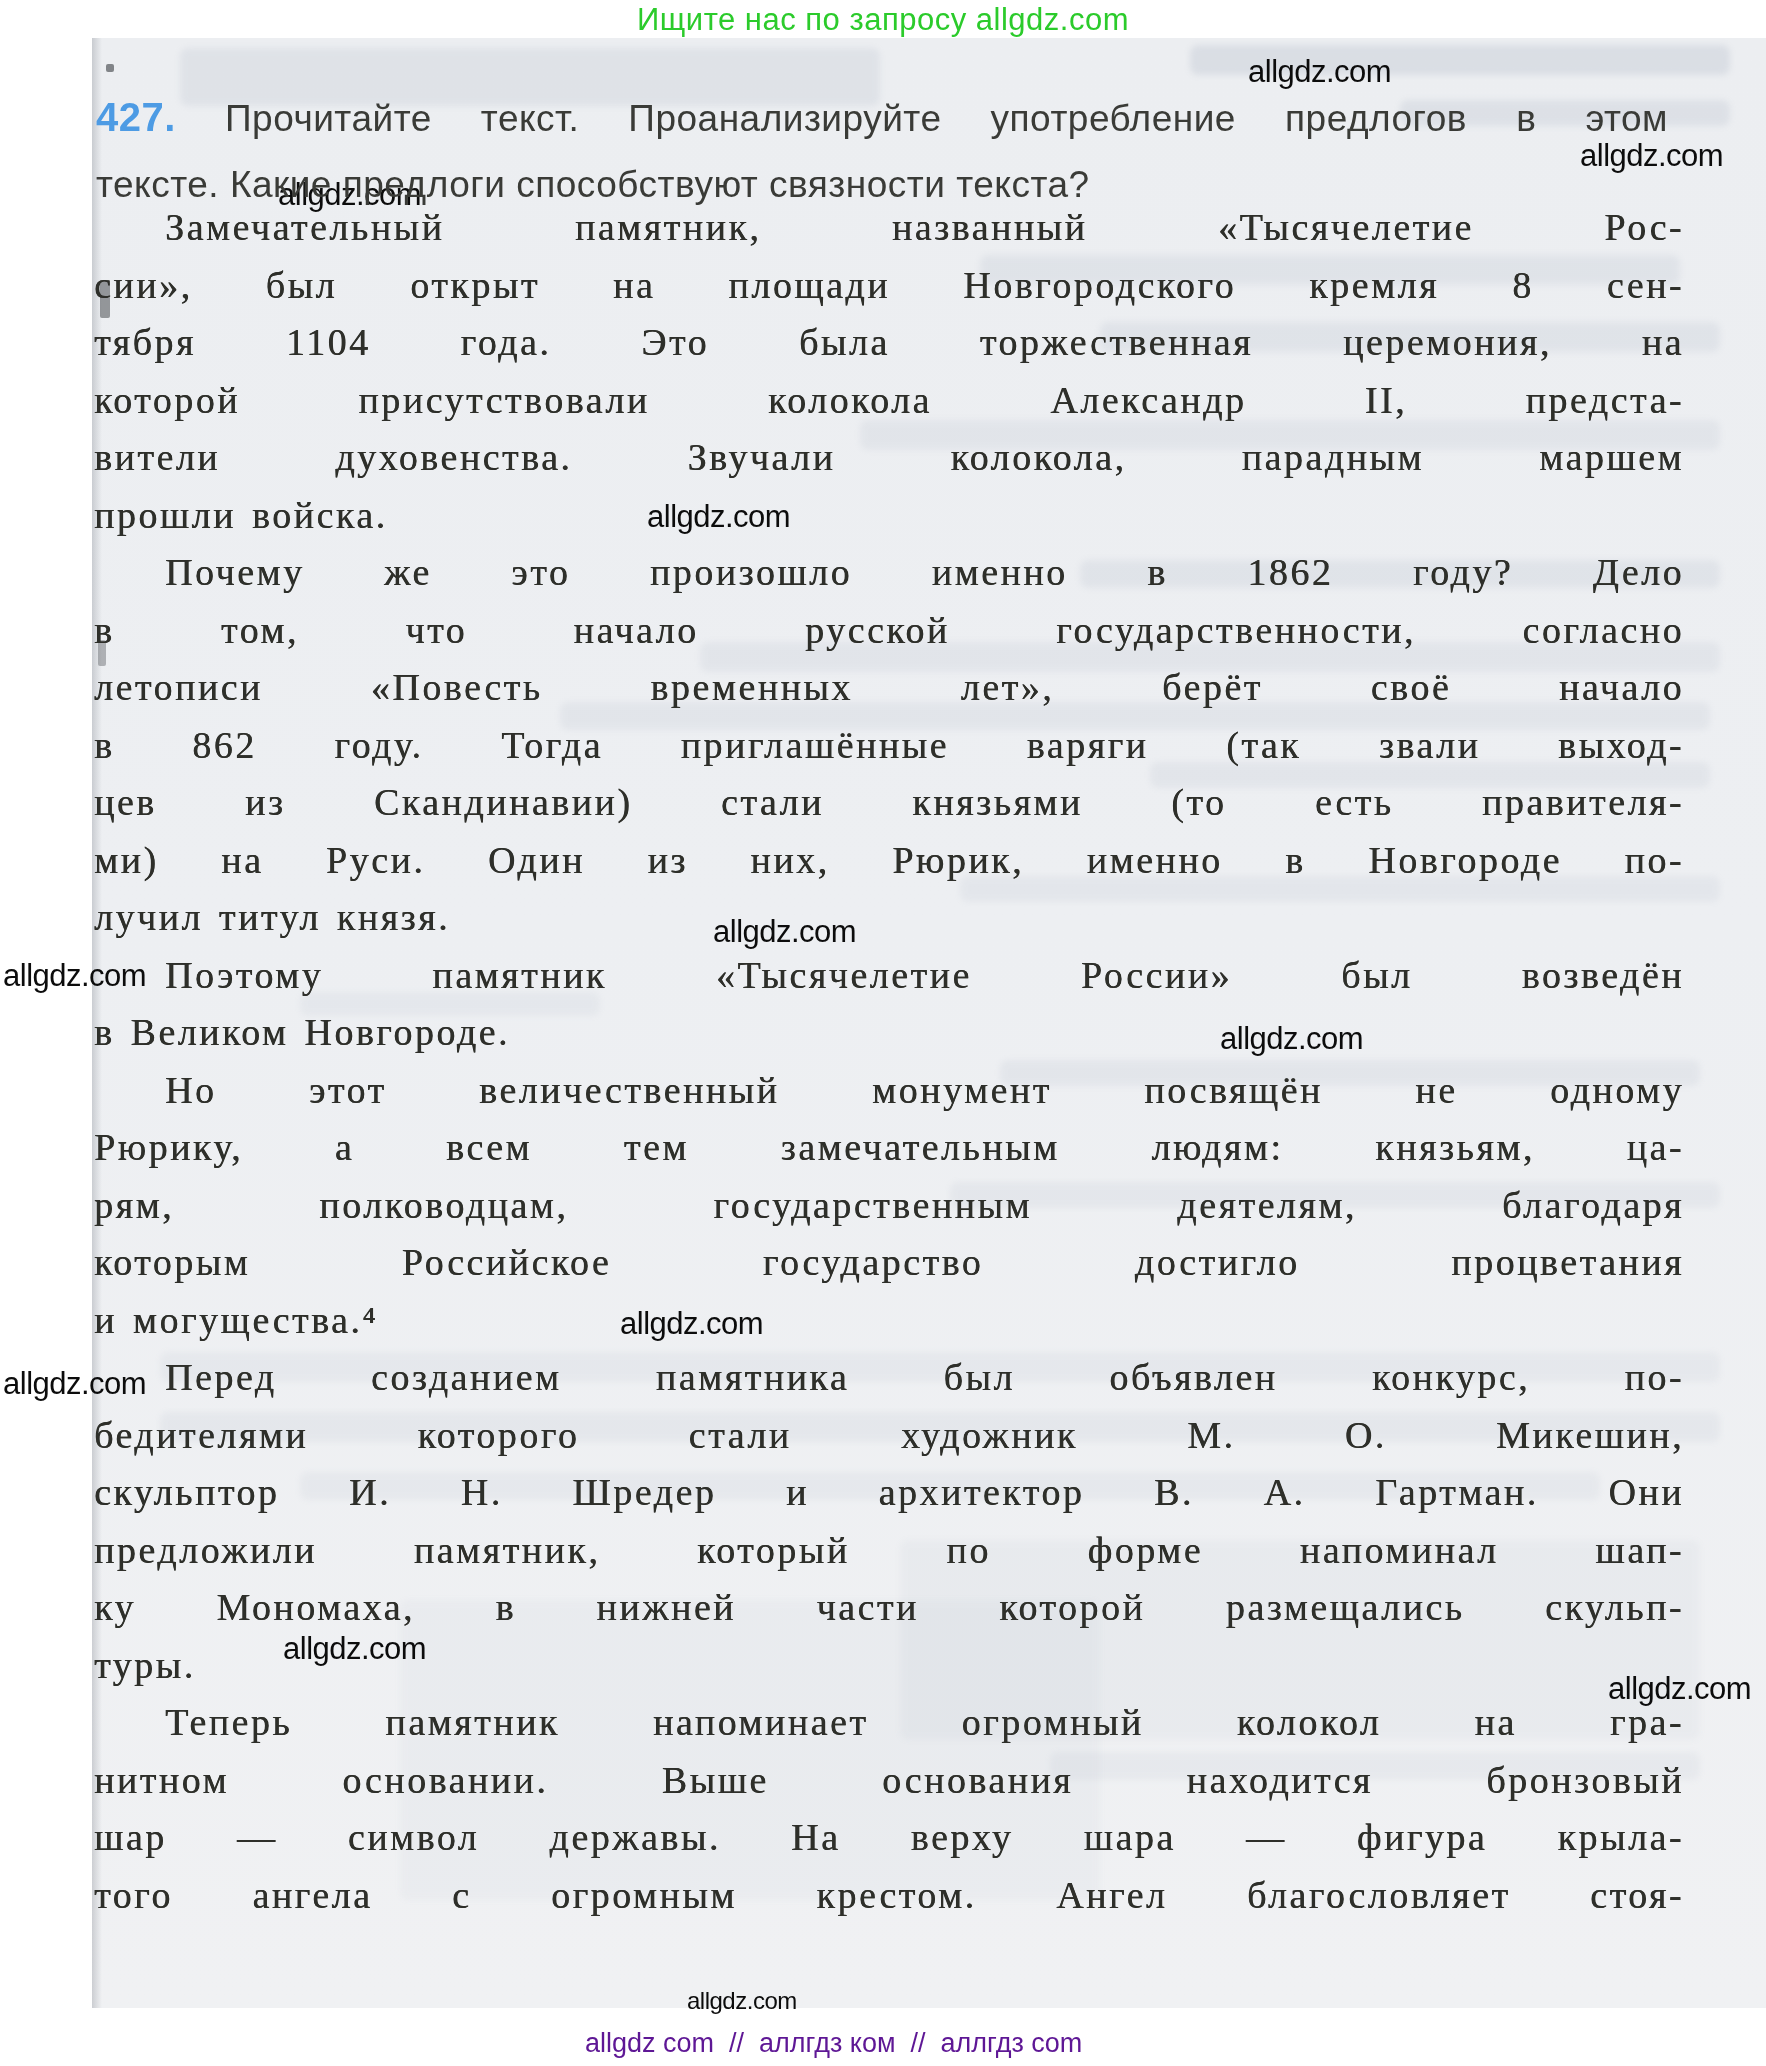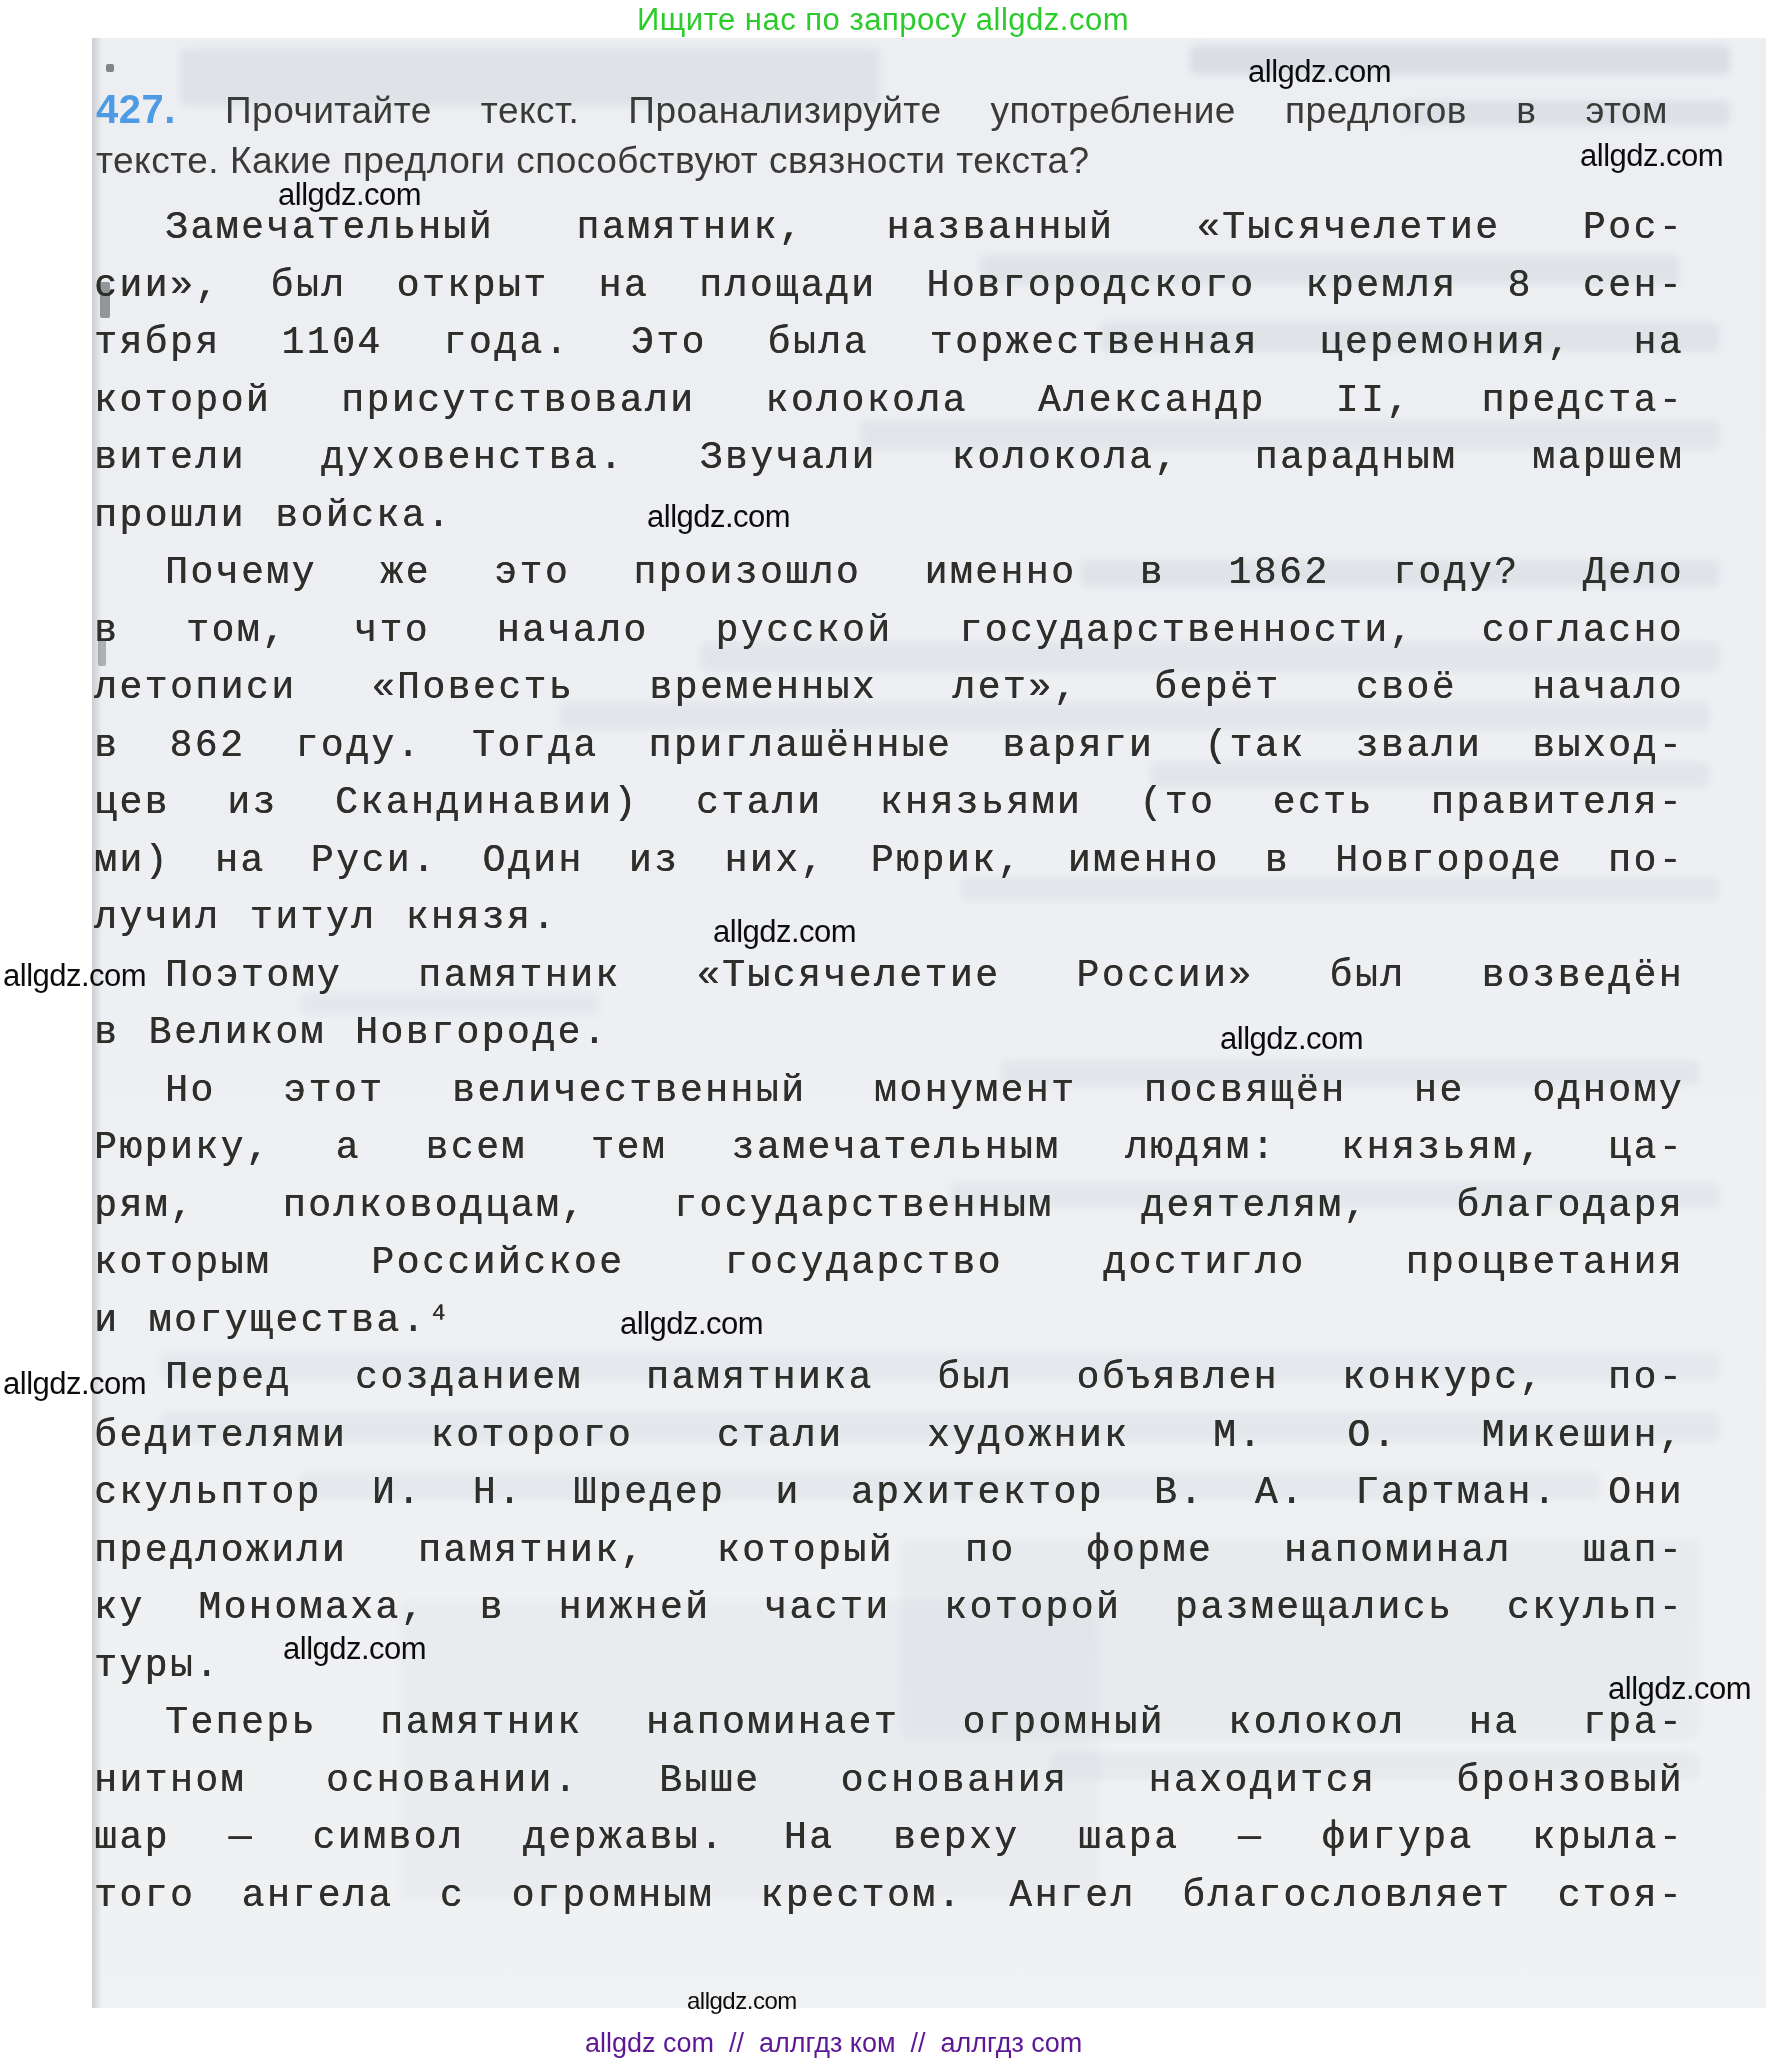--- a/index.html
+++ b/index.html
@@ -29,28 +29,28 @@
   }
   
   .wm{
     position:absolute;color:var(--wm-ink);font-size:31px;letter-spacing:-.5px;
     font-family:"Liberation Sans",sans-serif;white-space:nowrap;
   }
   .wm.small{font-size:24px;}
   
   .task{
     position:absolute;left:96px;top:84px;width:1572px;
-    font-size:37px;color:var(--task-ink);line-height:50px;letter-spacing:.5px;
+    font-size:37px;color:var(--task-ink);line-height:66px;letter-spacing:.5px;
   }
   .task .jline{text-align:justify;text-align-last:justify;}
   .exnum{color:var(--blue);font-weight:bold;font-size:40px;}
   
   .bodytext{
     position:absolute;left:94px;top:199px;width:1590px;
-    font-family:Liberation Mono, monospace;
+    font-family:Liberation Serif, serif;
     font-size:38px;line-height:57.5px;color:var(--ink);
     letter-spacing:2.5px;word-spacing:4px;
     text-shadow:.4px 0 0 currentColor;
   }
   .bline{text-align:justify;text-align-last:justify;}
   .bline.first{text-indent:71px;}
   .bline.last{text-align-last:left;}
   
   .footer{
     position:absolute;left:585px;top:2028px;

